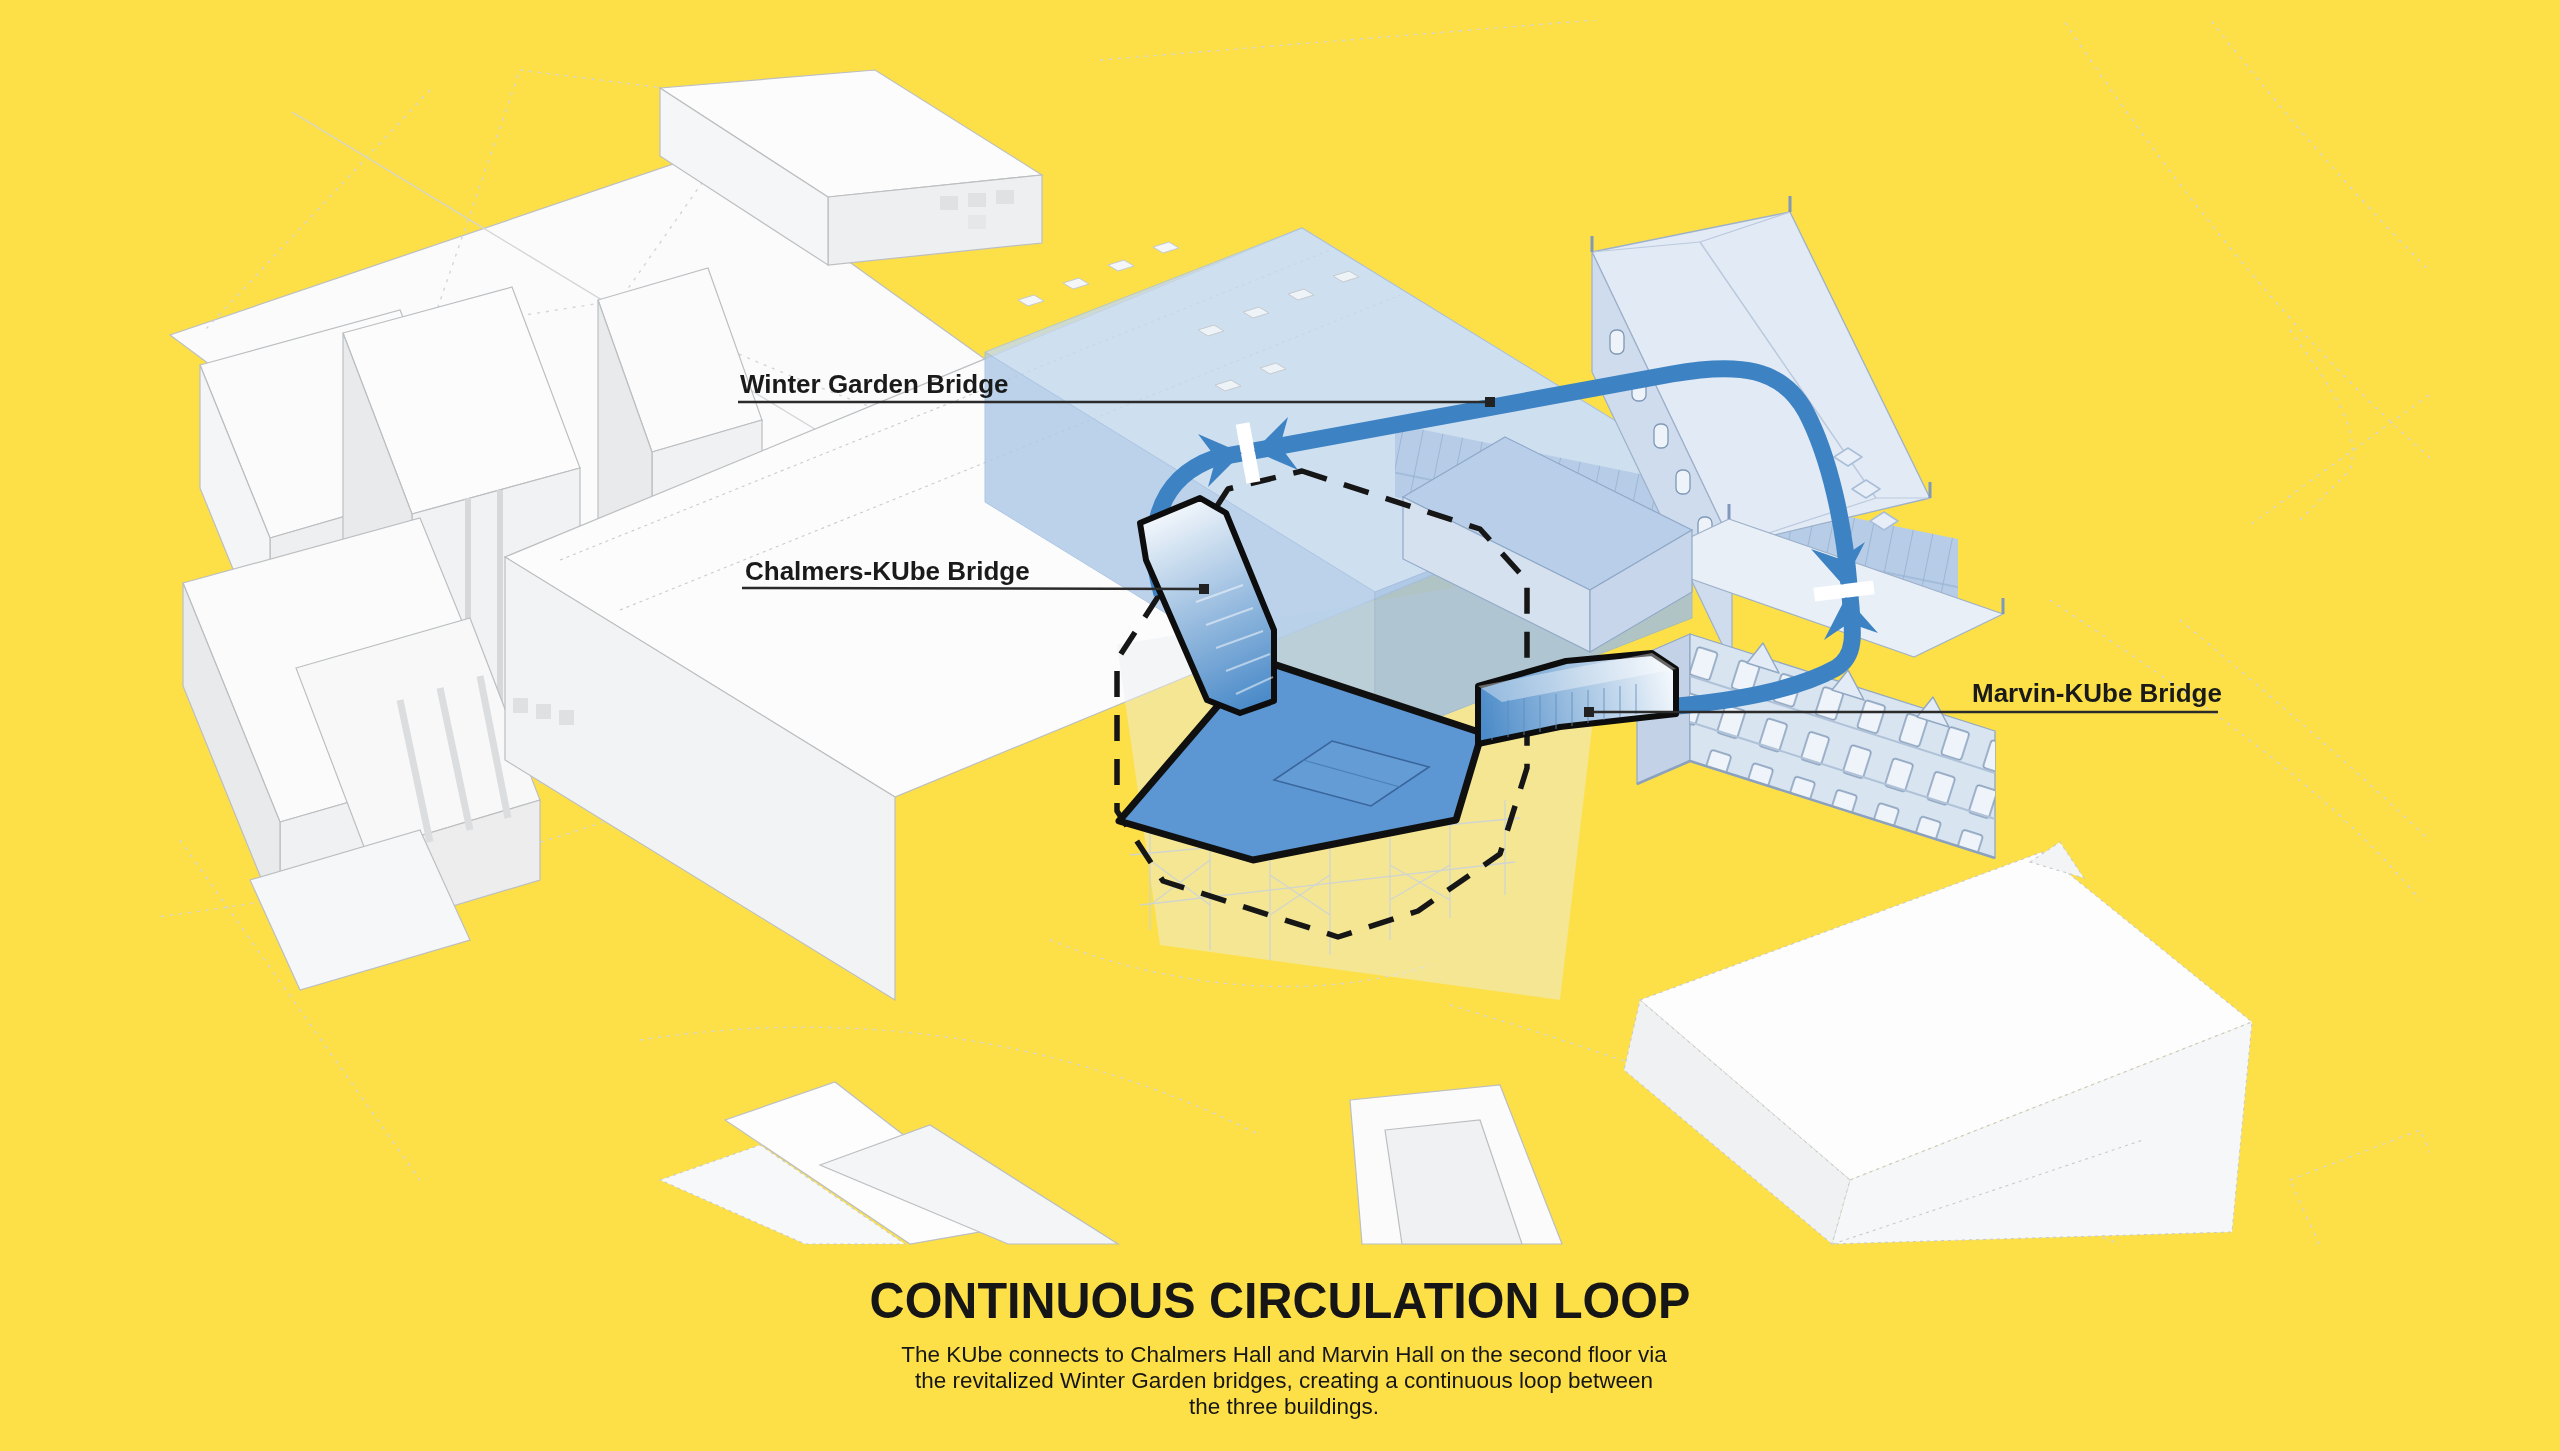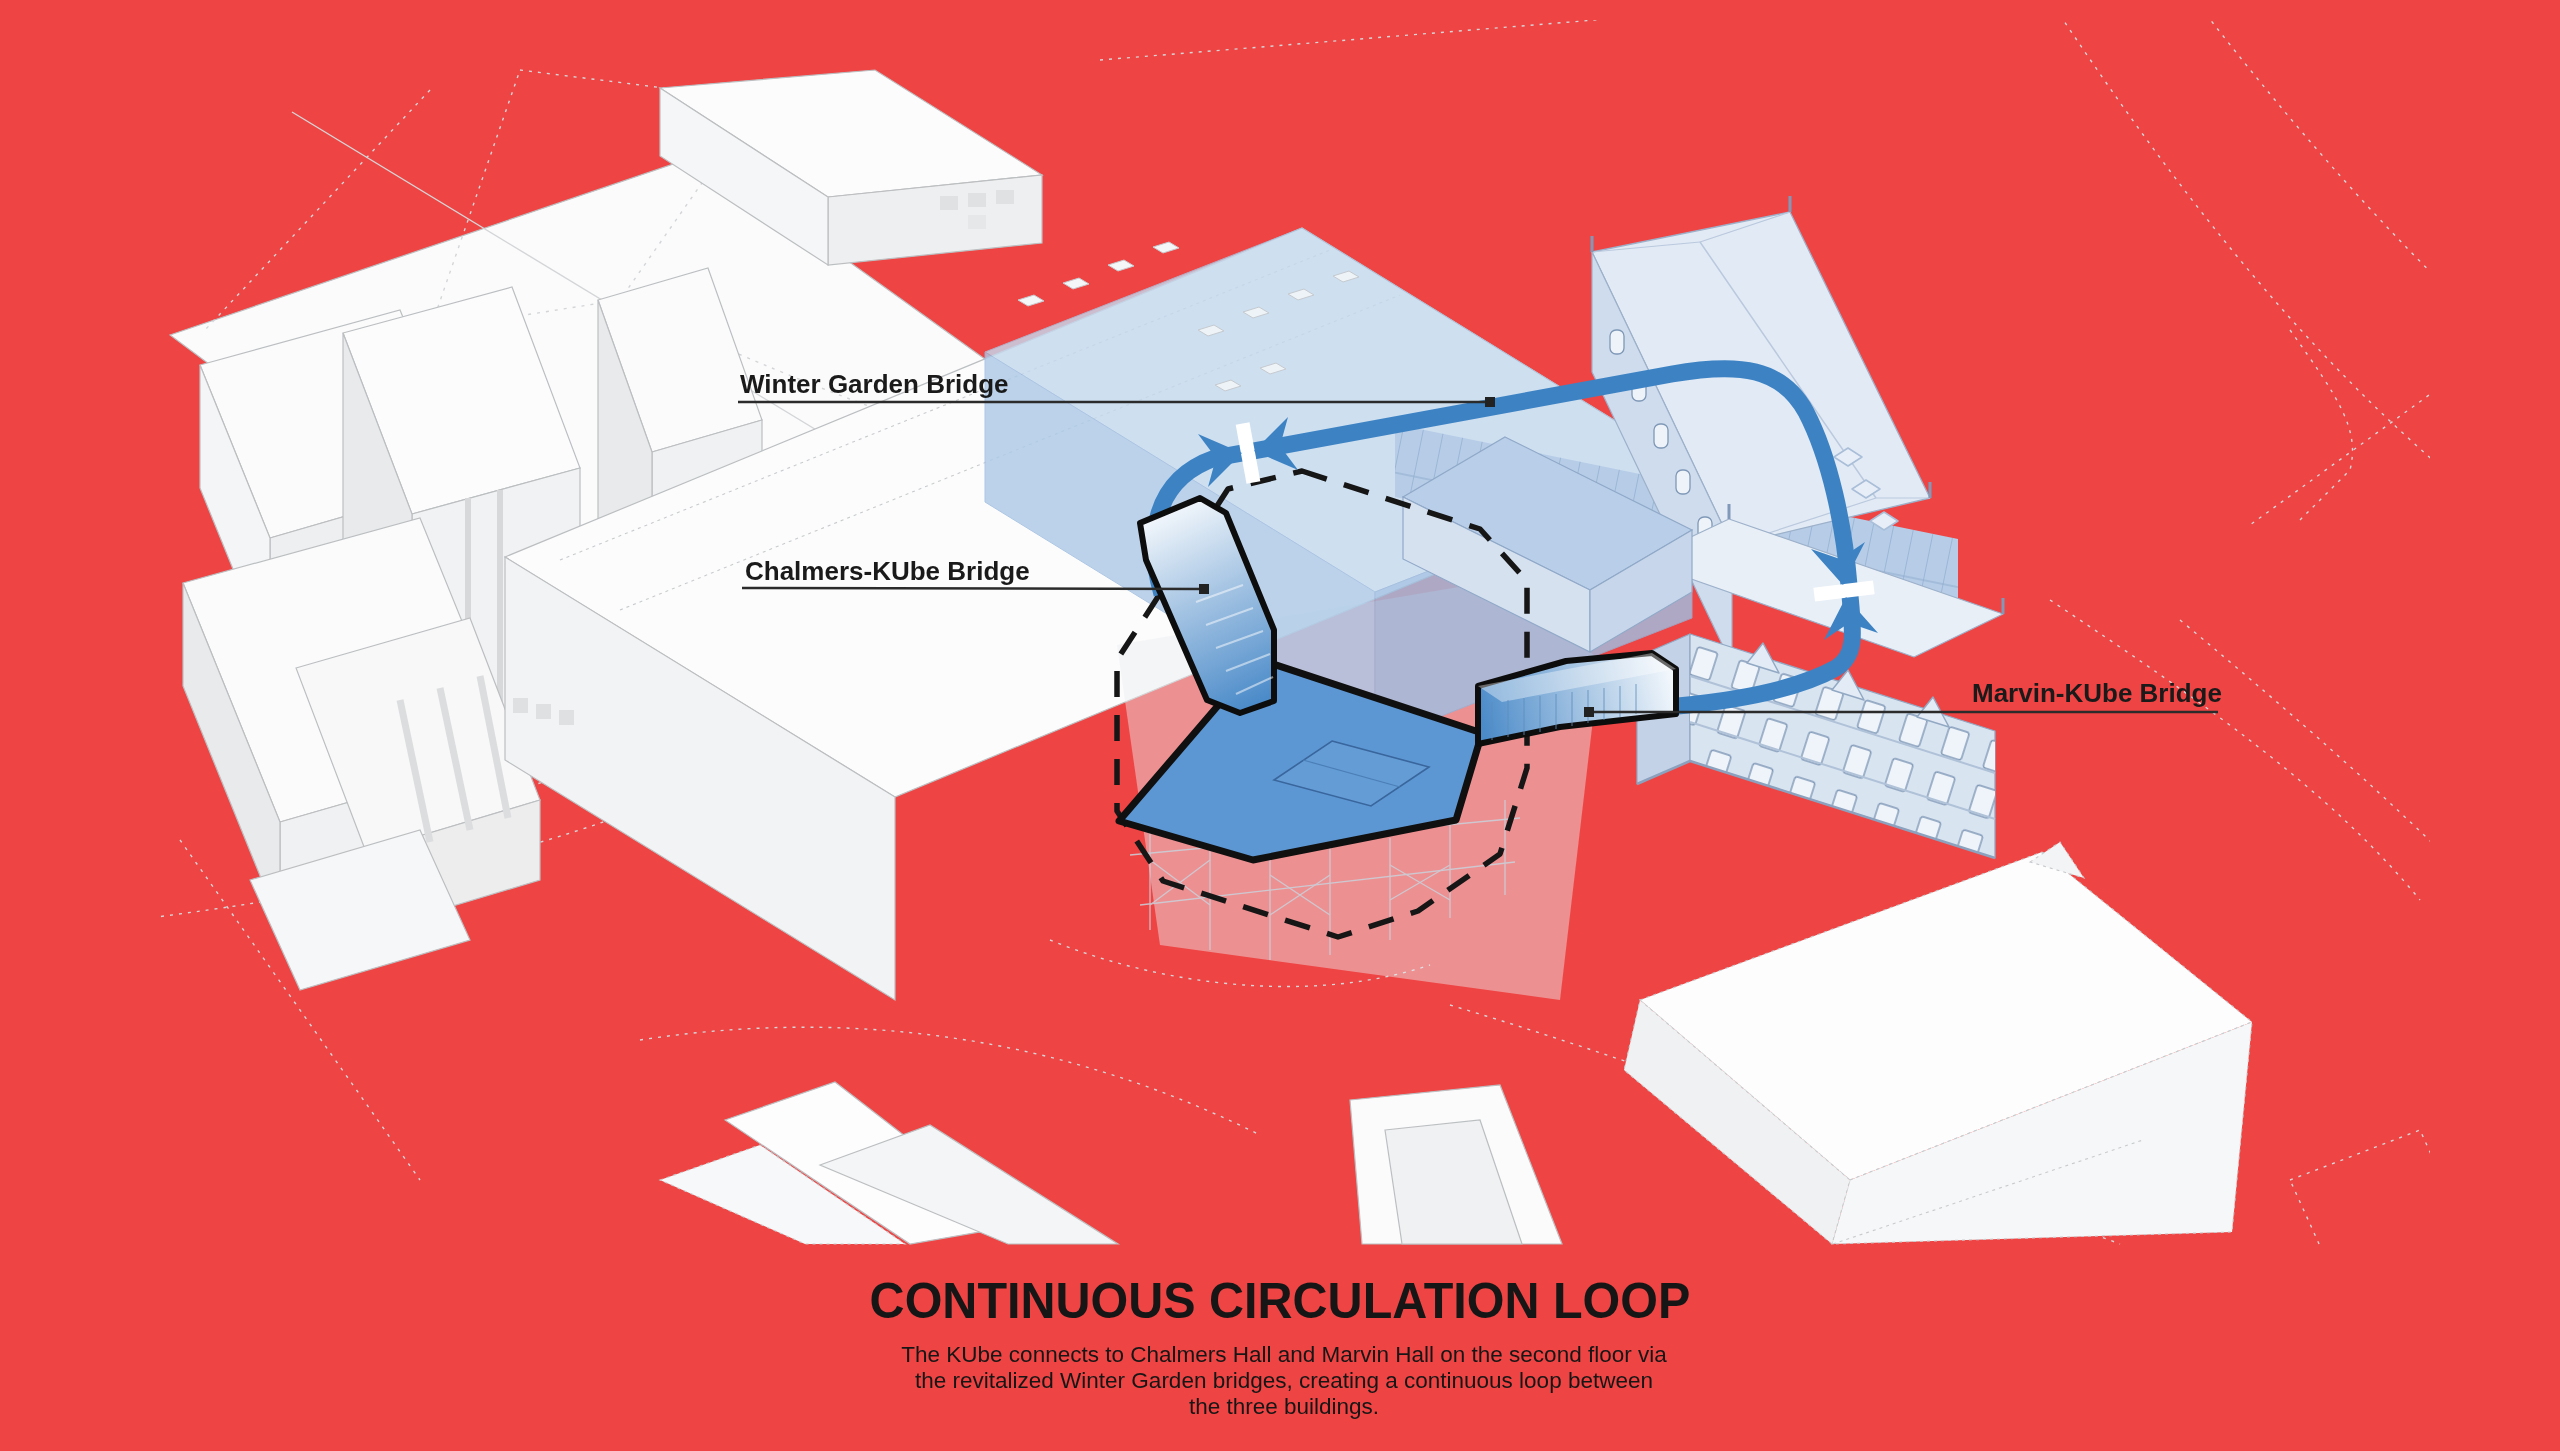--- a/index.html
+++ b/index.html
@@ -1,16 +1,16 @@
 <!DOCTYPE html>
 <html><head>
 <meta charset="utf-8">
 <style>
   html,body{margin:0;padding:0;background:#ffffff;width:2560px;height:1451px;overflow:hidden;}
-  #canvas{position:relative;width:2560px;height:1451px;background:#ef4444;font-family:"Liberation Sans",sans-serif;}
+  #canvas{position:relative;width:2560px;height:1451px;background:#fde047;font-family:"Liberation Sans",sans-serif;}
   svg{position:absolute;left:0;top:0;}
   .callout-text{font-family:"Liberation Sans",sans-serif;font-weight:bold;font-size:26px;fill:#1a1a1a;}
   .caption-title{font-family:"Liberation Sans",sans-serif;font-weight:bold;font-size:50px;fill:#161616;letter-spacing:0px;}
   .caption-desc{font-family:"Liberation Sans",sans-serif;font-size:22.5px;fill:#161616;}
   .leader{stroke:#2b2b2b;stroke-width:2.5;}
   .site{stroke:#d3d5d7;stroke-width:1.4;fill:none;}
   .site-d{stroke:#d3d5d7;stroke-width:1.4;fill:none;stroke-dasharray:3 6;}
   .wb{stroke:#bcbfc1;stroke-width:1.2;}
   .wb-d{stroke:#c8cbcd;stroke-width:1.1;stroke-dasharray:3 4;}
 </style>

